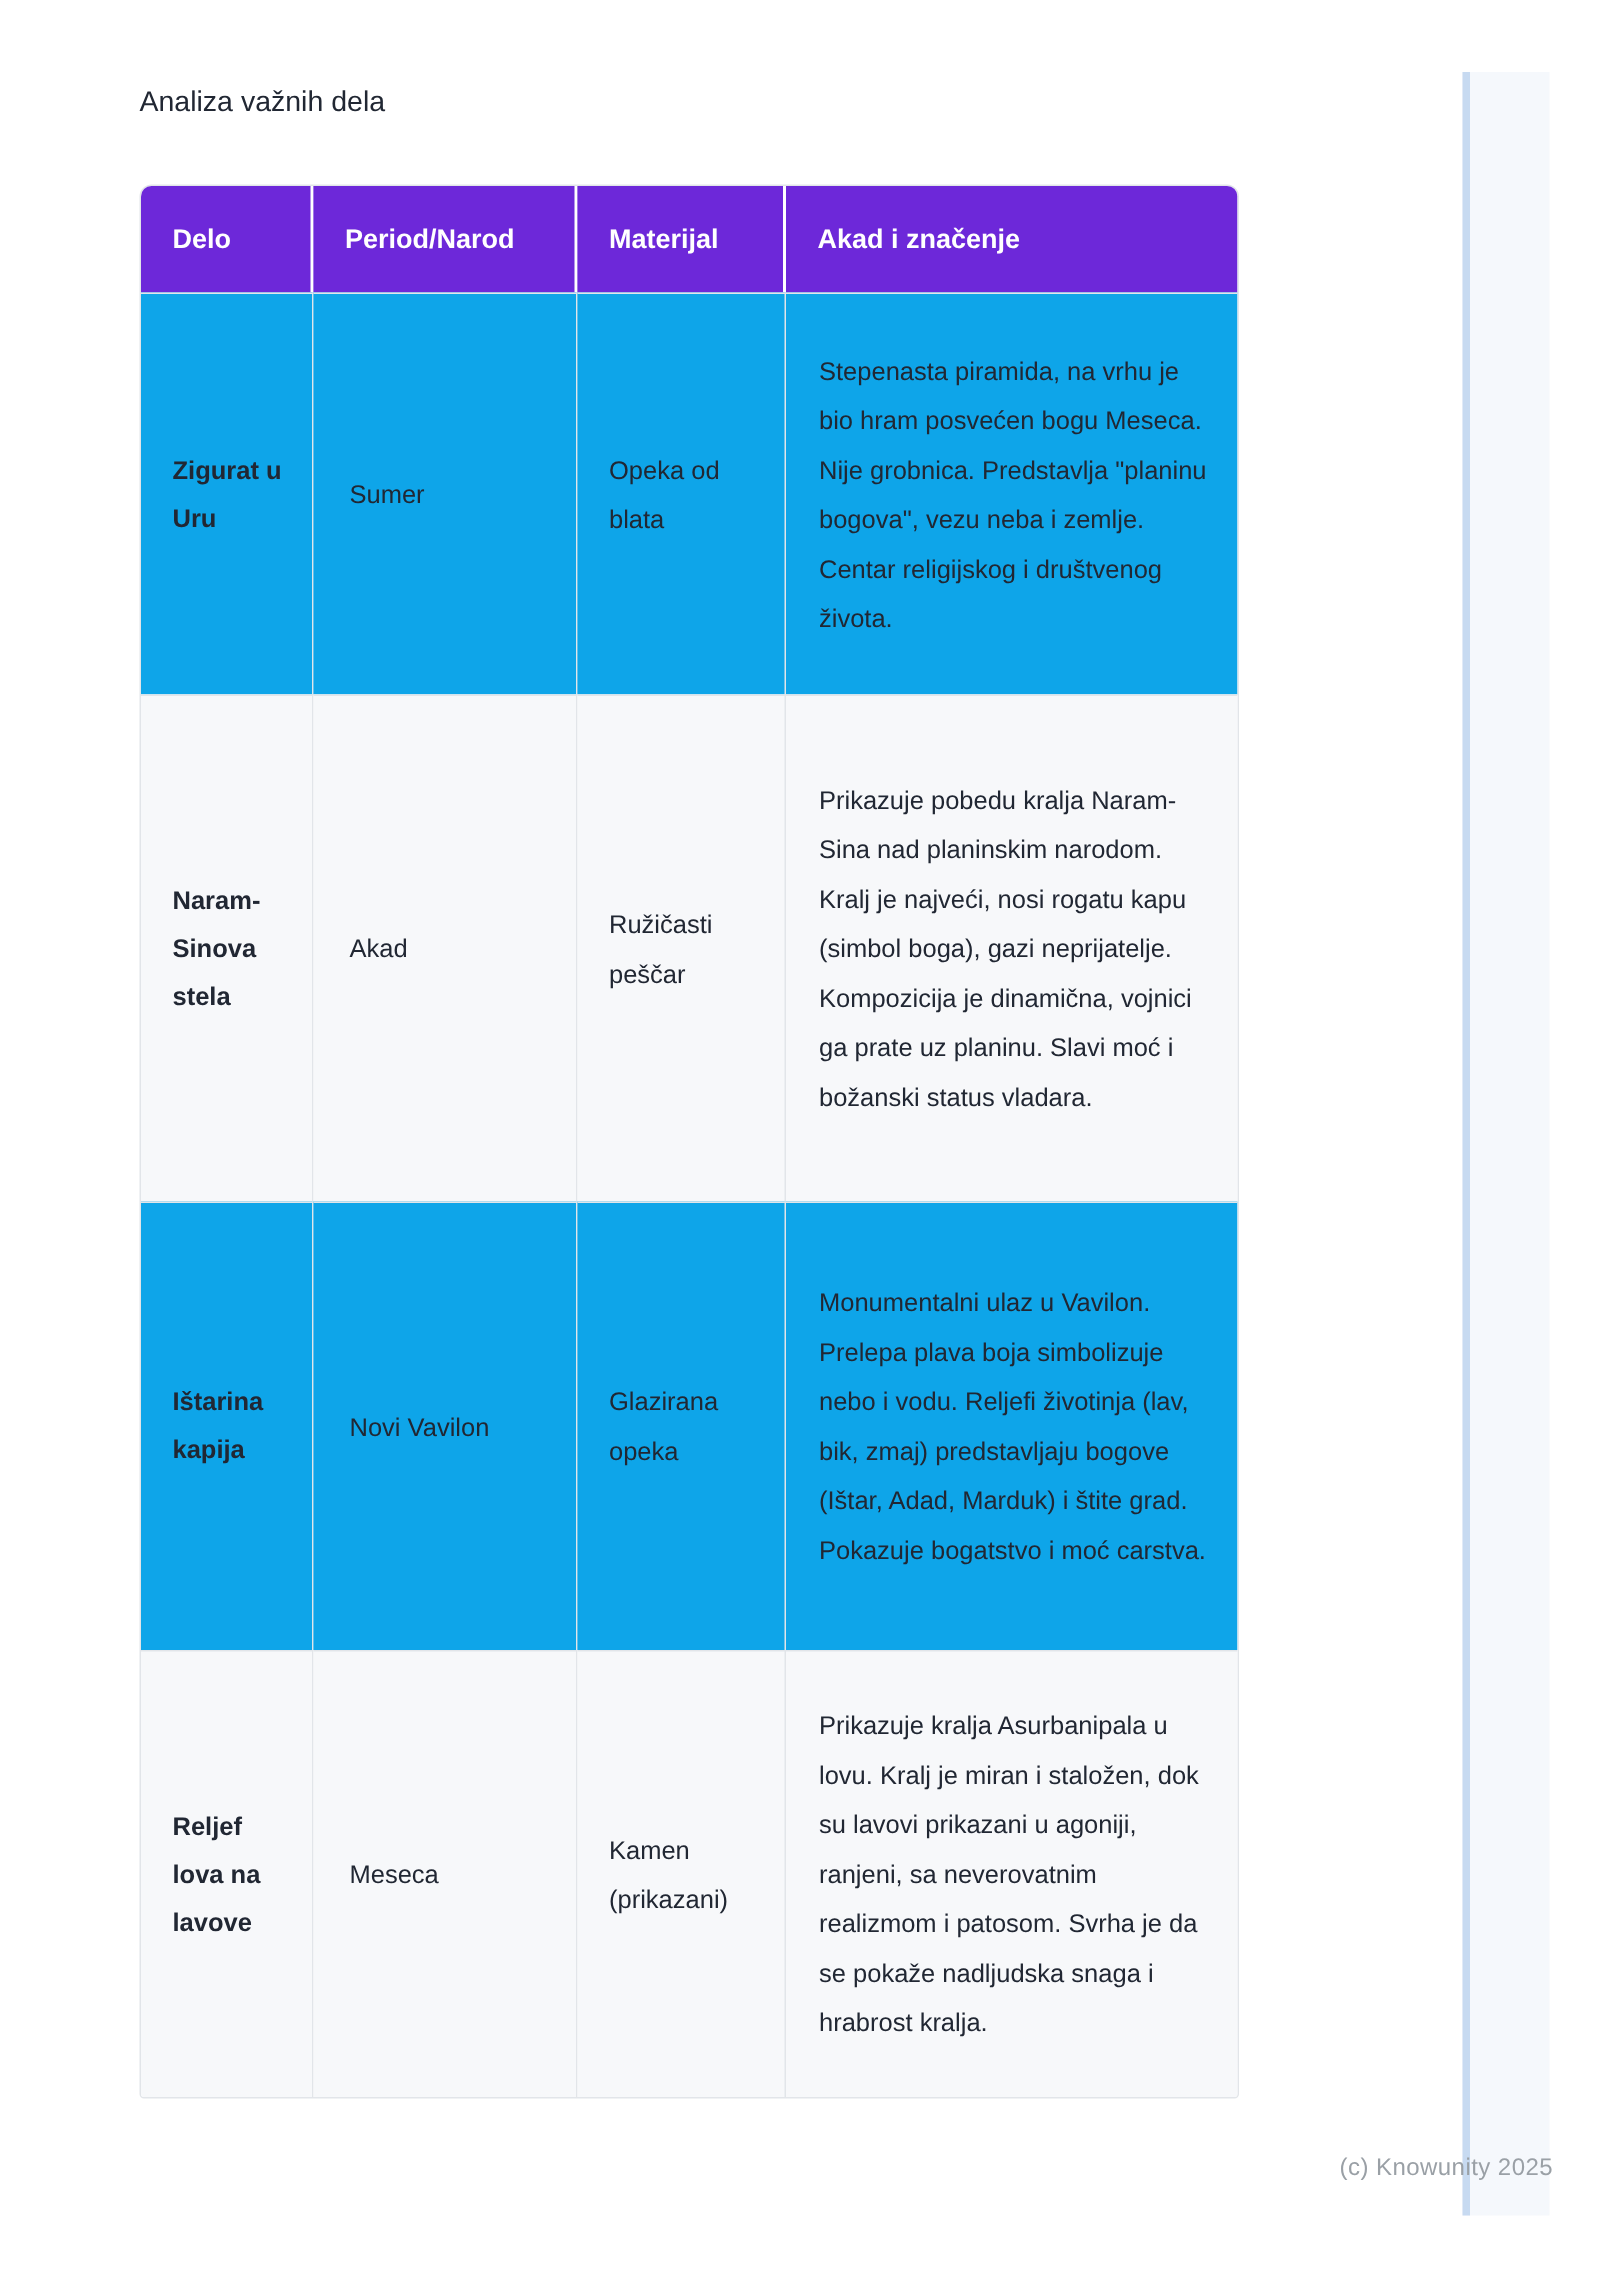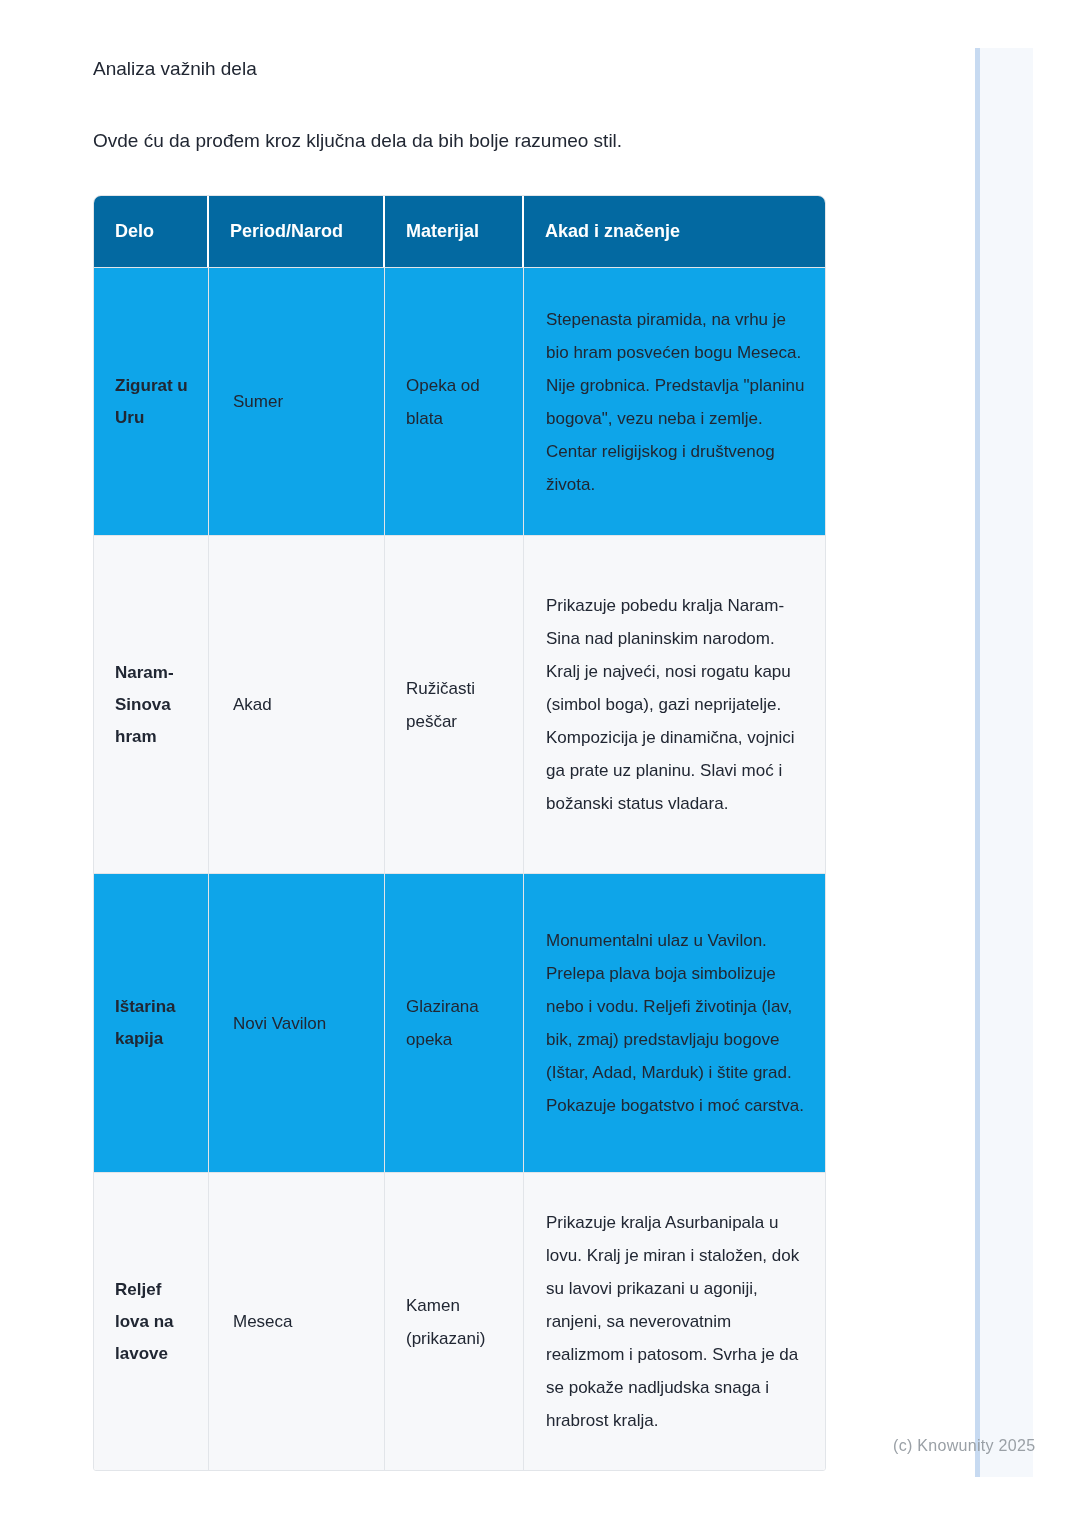--- a/index.html
+++ b/index.html
@@ -16,21 +16,21 @@
     position: absolute;
     left: 93px;
     top: 56px;
     width: 733px;
   }
   .page-title {
     font-size: 19px;
     font-weight: 400;
     line-height: 26px;
     color: #212733;
-    margin-bottom: 46px;
+    margin-bottom: 20px;
   }
   .intro-text {
     font-size: 19px;
     font-weight: 400;
     line-height: 26px;
     color: #212733;
   }
   .table-wrap {
     margin-top: 41px;
     width: 733px;
@@ -43,21 +43,21 @@
     border-collapse: separate;
     border-spacing: 0;
     table-layout: fixed;
   }
   col.c1 { width: 115px; }
   col.c2 { width: 176px; }
   col.c3 { width: 139px; }
   col.c4 { width: 301px; }
   thead tr { height: 71px; }
   thead th {
-    background: #0369a1;
+    background: #6d28d9;
     color: #ffffff;
     font-size: 18px;
     font-weight: 600;
     text-align: left;
     vertical-align: middle;
     padding-left: 21px;
   }
   thead th:not(:last-child) { border-right: 2px solid #ffffff; }
   tbody tr:nth-child(1) { height: 268px; }
   tbody tr:nth-child(2) { height: 338px; }
@@ -99,21 +99,20 @@
     color: #9aa0a6;
     z-index: 2;
     white-space: nowrap;
   }
 </style>
 </head>
 <body>
 
 <div class="content">
   <div class="page-title">Analiza važnih dela</div>
-  <div class="intro-text">Ovde ću da prođem kroz ključna dela da bih bolje razumeo stil.</div>
 
   <div class="table-wrap">
     <table>
       <colgroup>
         <col class="c1">
           <col class="c2">
           <col class="c3">
           <col class="c4">
       </colgroup>
       <thead>
@@ -125,21 +124,21 @@
         </tr>
       </thead>
       <tbody>
         <tr>
           <td>Zigurat u Uru</td>
           <td>Sumer</td>
           <td>Opeka od blata</td>
           <td>Stepenasta piramida, na vrhu je bio hram posvećen bogu Meseca. Nije grobnica. Predstavlja "planinu bogova", vezu neba i zemlje. Centar religijskog i društvenog života.</td>
         </tr>
         <tr>
-          <td>Naram-Sinova hram</td>
+          <td>Naram-Sinova stela</td>
           <td>Akad</td>
           <td>Ružičasti peščar</td>
           <td>Prikazuje pobedu kralja Naram-Sina nad planinskim narodom. Kralj je najveći, nosi rogatu kapu (simbol boga), gazi neprijatelje. Kompozicija je dinamična, vojnici ga prate uz planinu. Slavi moć i božanski status vladara.</td>
         </tr>
         <tr>
           <td>Ištarina kapija</td>
           <td>Novi Vavilon</td>
           <td>Glazirana opeka</td>
           <td>Monumentalni ulaz u Vavilon. Prelepa plava boja simbolizuje nebo i vodu. Reljefi životinja (lav, bik, zmaj) predstavljaju bogove (Ištar, Adad, Marduk) i štite grad. Pokazuje bogatstvo i moć carstva.</td>
         </tr>

